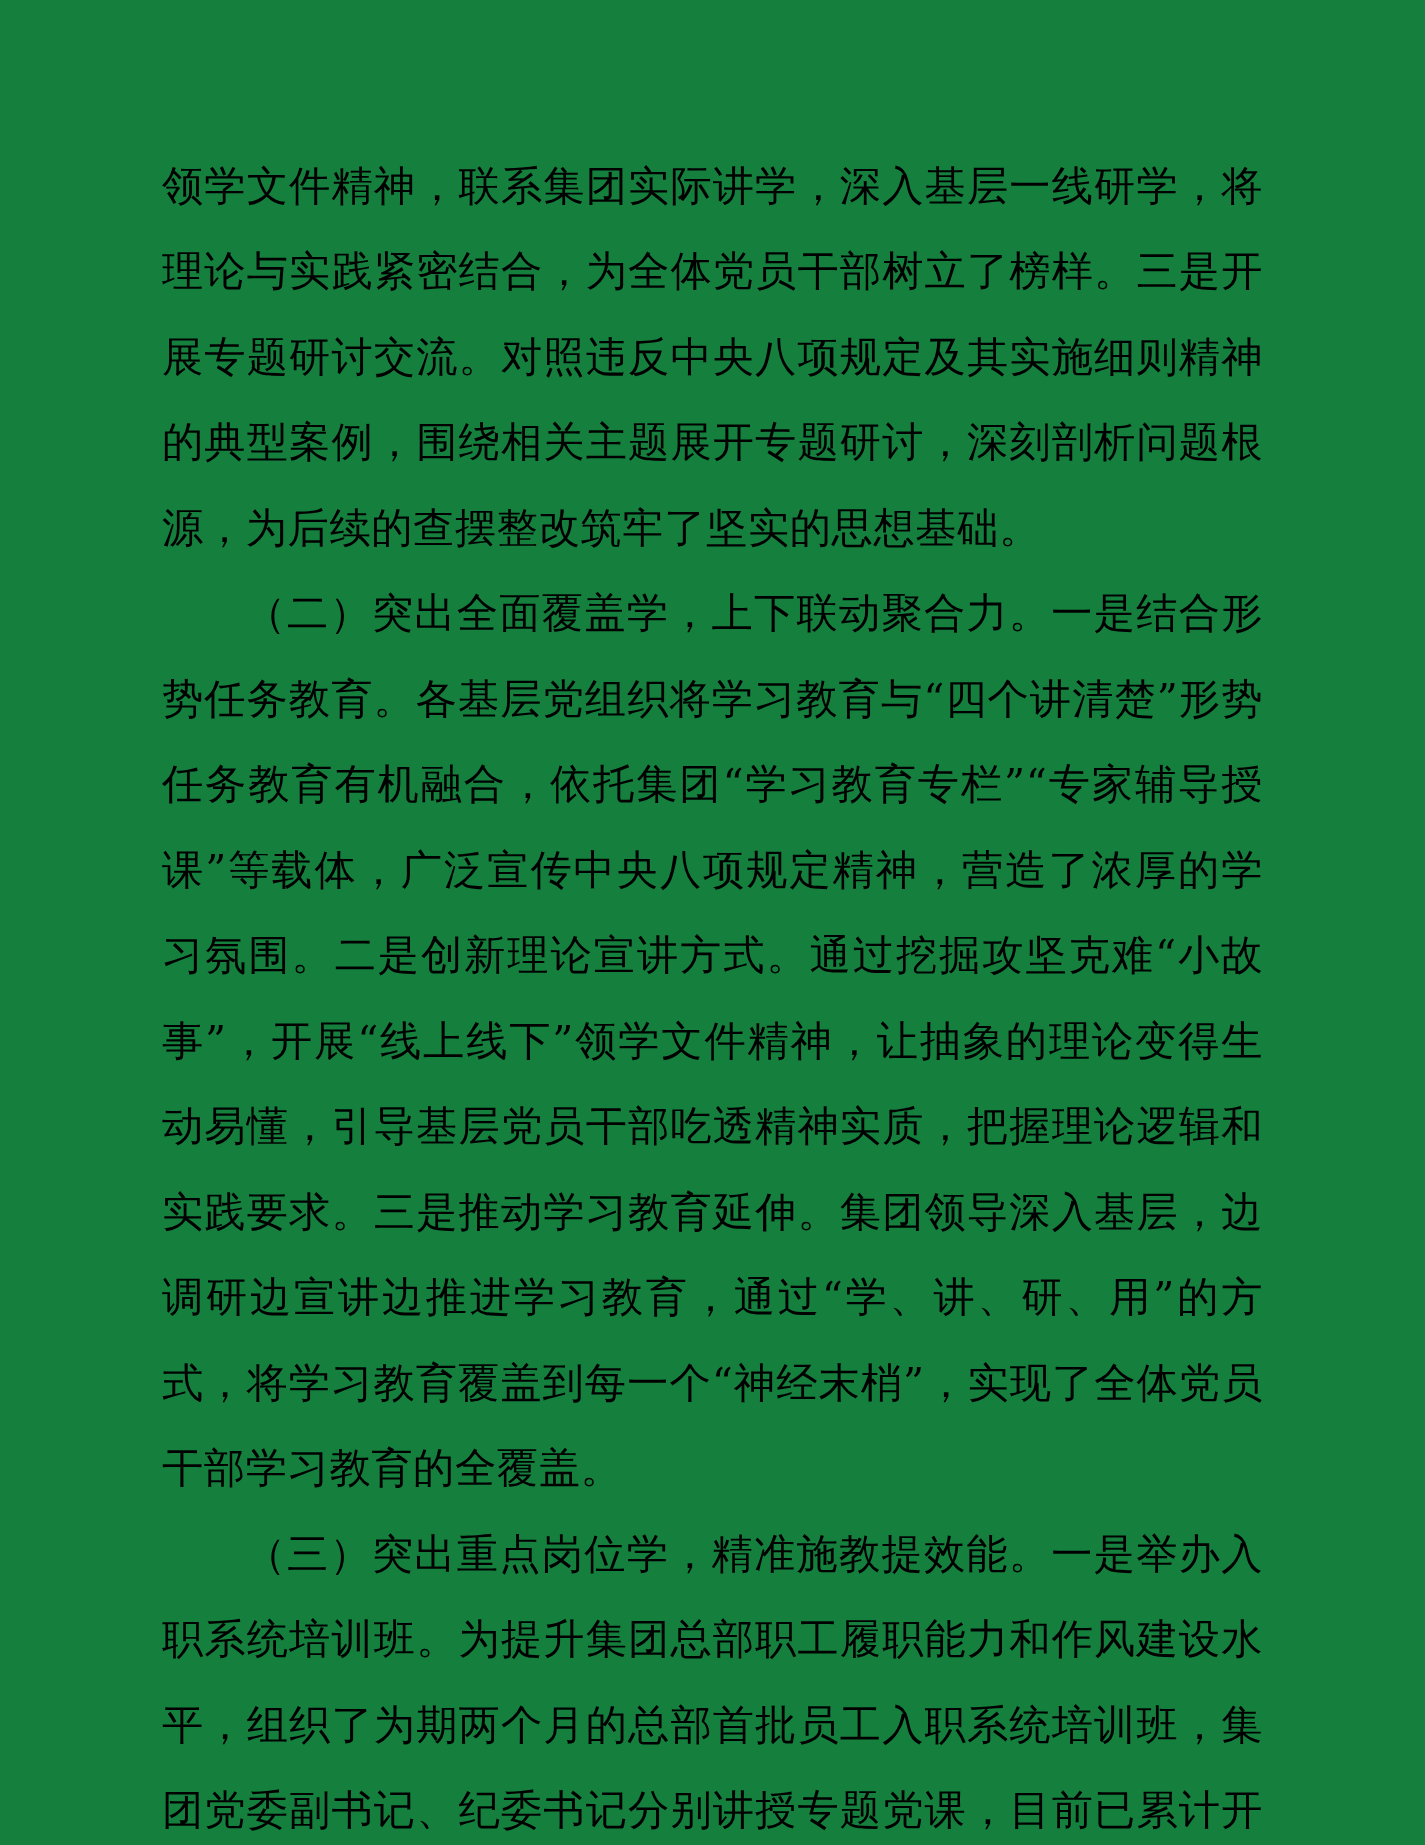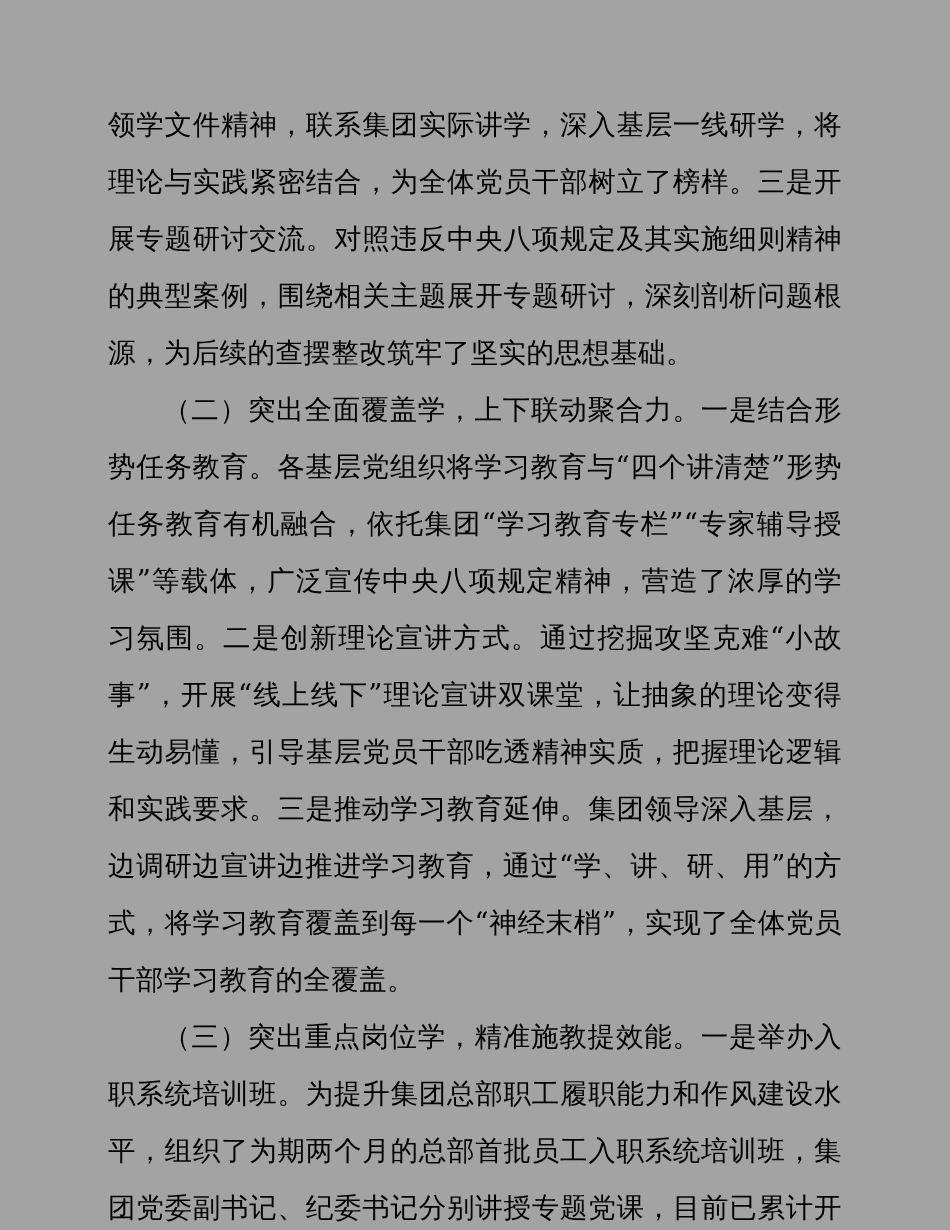--- a/index.html
+++ b/index.html
@@ -11,21 +11,21 @@
     width: 950px;
     height: 1230px;
     font-family: "DejaVu Serif", "Liberation Serif", serif;
     color: #000000;
   }
   .page {
     box-sizing: border-box;
     width: 950px;
     height: 1230px;
     padding: 96px 108px 70px 108px;
-    background: #a3a3a3;
+    background: #15803d;
     overflow: hidden;
   }
   .doc-body {
     font-size: 27.5px;
     line-height: 57px;
     text-align: justify;
     text-justify: inter-ideograph;
     letter-spacing: 0.4px;
   }
   .para {
@@ -35,16 +35,16 @@
   .para.no-indent {
     text-indent: 0;
   }
 </style>
 </head>
 <body>
 
 <div class="page">
   <div class="doc-body">
     <p class="para no-indent">领学文件精神，联系集团实际讲学，深入基层一线研学，将理论与实践紧密结合，为全体党员干部树立了榜样。三是开展专题研讨交流。对照违反中央八项规定及其实施细则精神的典型案例，围绕相关主题展开专题研讨，深刻剖析问题根源，为后续的查摆整改筑牢了坚实的思想基础。</p>
-    <p class="para">（二）突出全面覆盖学，上下联动聚合力。一是结合形势任务教育。各基层党组织将学习教育与“四个讲清楚”形势任务教育有机融合，依托集团“学习教育专栏”“专家辅导授课”等载体，广泛宣传中央八项规定精神，营造了浓厚的学习氛围。二是创新理论宣讲方式。通过挖掘攻坚克难“小故事”，开展“线上线下”理论宣讲双课堂，让抽象的理论变得生动易懂，引导基层党员干部吃透精神实质，把握理论逻辑和实践要求。三是推动学习教育延伸。集团领导深入基层，边调研边宣讲边推进学习教育，通过“学、讲、研、用”的方式，将学习教育覆盖到每一个“神经末梢”，实现了全体党员干部学习教育的全覆盖。</p>
+    <p class="para">（二）突出全面覆盖学，上下联动聚合力。一是结合形势任务教育。各基层党组织将学习教育与“四个讲清楚”形势任务教育有机融合，依托集团“学习教育专栏”“专家辅导授课”等载体，广泛宣传中央八项规定精神，营造了浓厚的学习氛围。二是创新理论宣讲方式。通过挖掘攻坚克难“小故事”，开展“线上线下”领学文件精神，让抽象的理论变得生动易懂，引导基层党员干部吃透精神实质，把握理论逻辑和实践要求。三是推动学习教育延伸。集团领导深入基层，边调研边宣讲边推进学习教育，通过“学、讲、研、用”的方式，将学习教育覆盖到每一个“神经末梢”，实现了全体党员干部学习教育的全覆盖。</p>
     <p class="para">（三）突出重点岗位学，精准施教提效能。一是举办入职系统培训班。为提升集团总部职工履职能力和作风建设水平，组织了为期两个月的总部首批员工入职系统培训班，集团党委副书记、纪委书记分别讲授专题党课，目前已累计开展 29 次 79 学时的教育培训，有效增强了新员工的纪律意识和责任意识。二是开设网络专题学习班。聚焦新提拔干部、年轻干部、</p>
   </div>
 </div>
 
 </body></html>

